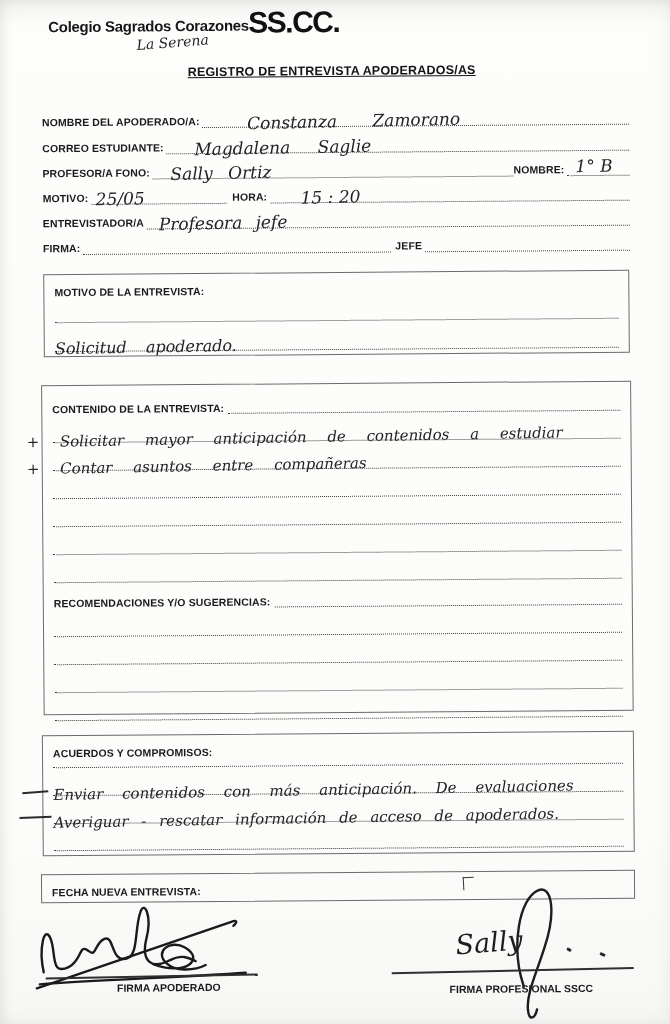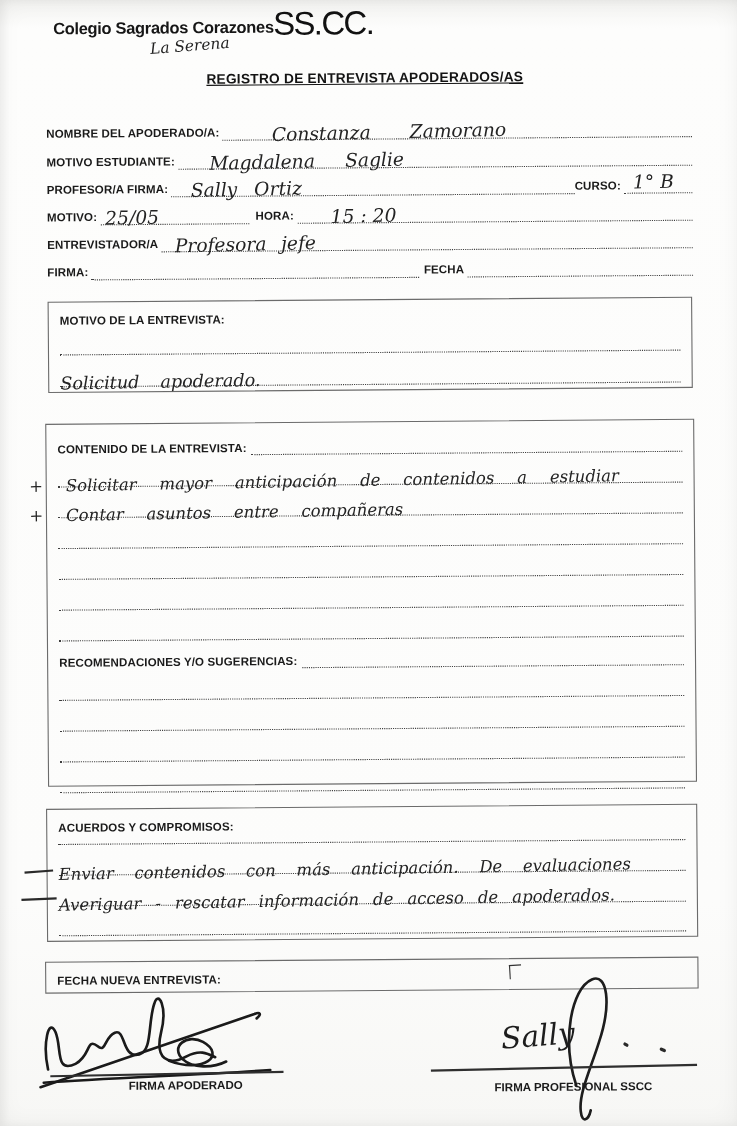--- a/index.html
+++ b/index.html
@@ -7,21 +7,21 @@
     position:relative;width:670px;height:1024px;margin:0 auto;overflow:hidden;
     background:linear-gradient(180deg,#f3f3f1 0px,#fdfdfc 26px,#fcfcfb 80%,#f7f7f5 100%);
     box-shadow:inset 0 0 22px rgba(0,0,0,.05), inset 3px 0 8px rgba(0,0,0,.05);
     font-family:"Liberation Sans",sans-serif;color:#1b1b1b;
   }
   .tilt{position:absolute;inset:0;transform:rotate(-0.45deg);transform-origin:335px 500px;}
   
   .logo{position:absolute;left:52px;top:12px;height:50px;width:320px;}
   .logo-name{position:absolute;left:0;top:4px;font-size:15px;font-weight:700;letter-spacing:-0.3px;color:#161616;}
   .logo-script{position:absolute;left:88px;top:21px;font-family:"DejaVu Serif",serif;font-style:italic;font-size:14px;color:#222;transform:rotate(-4deg);}
-  .logo-sigla{position:absolute;left:200px;top:-7px;font-size:30px;font-weight:400;letter-spacing:-1.5px;color:#111;}
+  .logo-sigla{position:absolute;left:200px;top:-7px;font-size:30px;font-weight:700;letter-spacing:-1.5px;color:#111;}
   
   .title{position:absolute;left:0;right:0;top:64px;margin:0;text-align:center;
     font-size:12.5px;font-weight:700;text-decoration:underline;letter-spacing:.2px;color:#141414;}
   
   .frow{position:absolute;left:45px;right:38px;height:26px;display:flex;align-items:flex-end;}
   .flabel{font-size:10.5px;font-weight:700;letter-spacing:.1px;white-space:nowrap;padding-right:3px;line-height:13px;color:#1a1a1a;}
   .fill{flex:1;border-bottom:1px dotted #3e3e3e;position:relative;height:100%;}
   .fill.fixed{flex:none;}
   .hw{font-family:"DejaVu Serif",serif;font-style:italic;color:#232323;display:inline-block;
       transform:rotate(-0.8deg) translateY(4px);white-space:nowrap;line-height:1;}
@@ -63,32 +63,32 @@
   <h1 class="title">REGISTRO DE ENTREVISTA APODERADOS/AS</h1>
 
   <div class="frow" style="top:101px;">
     <span class="flabel">NOMBRE DEL APODERADO/A:</span>
     <span class="fill">
       <span class="hw hw-lg ws30" style="left:45px;">Constanza Zamorano</span>
     </span>
   </div>
 
   <div class="frow" style="top:127px;">
-    <span class="flabel">MOTIVO ESTUDIANTE:</span>
+    <span class="flabel">CORREO ESTUDIANTE:</span>
     <span class="fill">
       <span class="hw hw-lg ws22" style="left:28px;">Magdalena Saglie</span>
     </span>
   </div>
 
   <div class="frow" style="top:152px;">
-    <span class="flabel">PROFESOR/A FIRMA:</span>
+    <span class="flabel">PROFESOR/A FONO:</span>
     <span class="fill">
       <span class="hw hw-lg ws10" style="left:18px;">Sally Ortiz</span>
     </span>
-    <span class="flabel">CURSO:</span>
+    <span class="flabel">NOMBRE:</span>
     <span class="fill fixed" style="width:62px;">
       <span class="hw hw-lg" style="left:8px;bottom:4px;text-align:center;">1° B</span>
     </span>
   </div>
 
   <div class="frow" style="top:177px;">
     <span class="flabel">MOTIVO:</span>
     <span class="fill fixed" style="width:135px;">
       <span class="hw hw-lg" style="left:4px;">25/05</span>
     </span>
@@ -101,21 +101,21 @@
   <div class="frow" style="top:202px;">
     <span class="flabel">ENTREVISTADOR/A</span>
     <span class="fill">
       <span class="hw hw-lg ws8" style="left:12px;">Profesora jefe</span>
     </span>
   </div>
 
   <div class="frow" style="top:227px;">
     <span class="flabel">FIRMA:</span>
     <span class="fill"></span>
-    <span class="flabel" style="padding-left:4px;">FECHA</span>
+    <span class="flabel" style="padding-left:4px;">JEFE</span>
     <span class="fill fixed" style="width:205px;"></span>
   </div>
 
   <section class="box" style="left:45px;top:272px;width:586px;height:83px;">
     <div class="label-row" style="height:18px;">
       <span class="box-label">MOTIVO DE LA ENTREVISTA:</span>
     </div>
     <div class="dot-row" style="height:24px;"></div>
     <div class="dot-row" style="height:28px;">
       <span class="hw hw-md ws14">Solicitud apoderado.</span>

